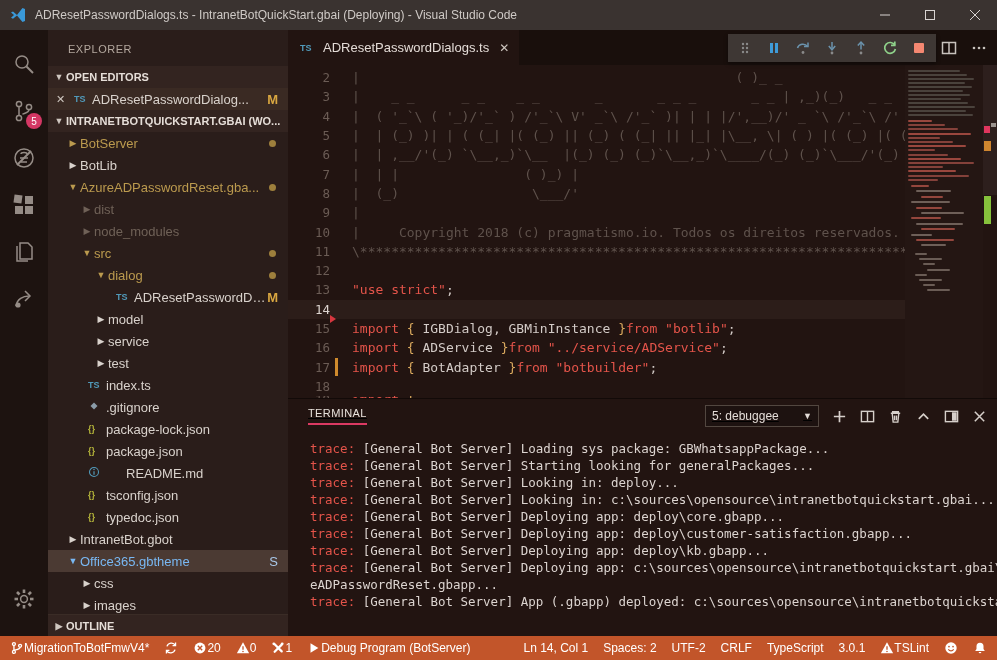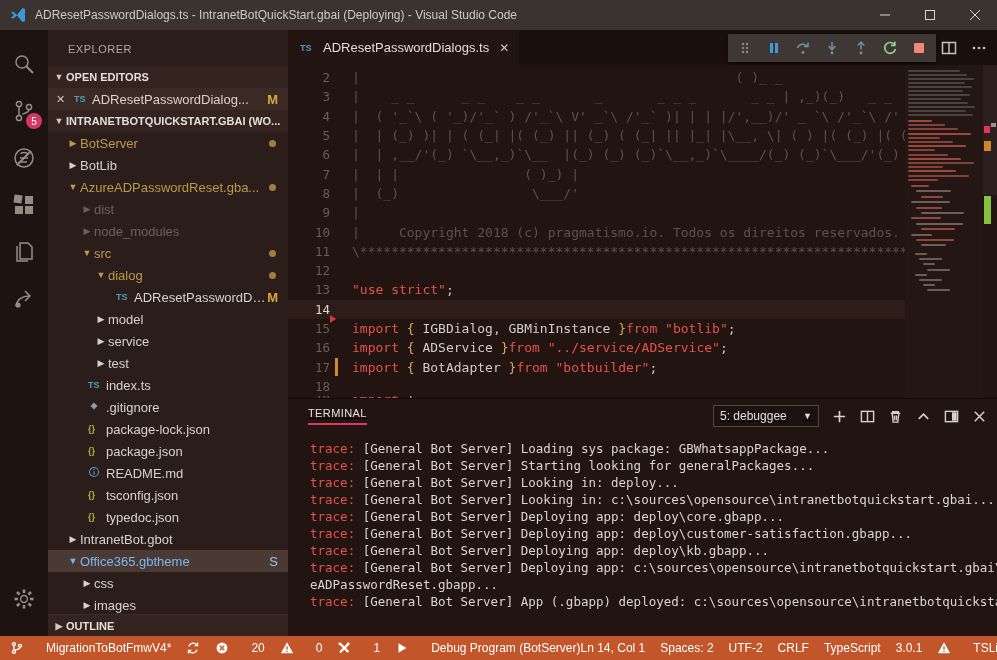--- a/index.html
+++ b/index.html
@@ -80,33 +80,33 @@
   .mm-bar { position:absolute; height:2px; border-radius:1px; }
   .ruler { position:absolute; top:0; right:0; width:14px; bottom:0; }
   .ruler .slider { position:absolute; top:0; left:0; right:0; height:130px; background:rgba(255,255,255,.05); }
   .mark { position:absolute; }
 
   
   .terminal { flex:0 0 238px; background:#221411; border-top:1px solid #120a08; display:flex; flex-direction:column; min-width:0; }
   .term-head { height:34px; display:flex; align-items:center; padding:0 10px 0 20px; flex:0 0 34px;text-decoration:underline; }
   .term-title { font-size:11px; color:#e8e2dc; letter-spacing:.4px; padding-bottom:4px; border-bottom:2px solid #dc3a63; }
   .term-right { margin-left:auto; display:flex; align-items:center; gap:13px; color:#d6cfca; }
-  .term-select { width:106px; height:22px; background:#1d1210; border:1px solid #524740; color:#e4ddd8; font-size:12px;
+  .term-select { width:114px; height:22px; background:#1d1210; border:1px solid #524740; color:#e4ddd8; font-size:12px;
                  display:flex; align-items:center; padding:0 6px; }
   .term-select .caret { margin-left:auto; font-size:9px; }
   .term-right svg { width:15px; height:15px; }
   .term-body { flex:1; overflow:hidden; font-family:"DejaVu Sans Mono", monospace; font-size:12.5px; padding:8px 0 0 22px; }
   .tl { height:17px; white-space:pre; color:#dcd4d0; }
   .tl .pre { color:#e4544a; }
 
   
   .statusbar { height:24px; background:#c2552a; flex:0 0 24px; display:flex; align-items:center; color:#fff; font-size:12px; padding:0 10px; }
   .sb-left, .sb-right { display:flex; align-items:center; gap:15px; }
   .sb-right { margin-left:auto; }
-  .sb-seg { display:flex; align-items:center; gap:22px; white-space:nowrap; }
+  .sb-seg { display:flex; align-items:center; gap:0; white-space:nowrap; }
   .sb-seg svg { width:14px; height:14px; }
 </style>
 </head>
 <body>
 
 <div class="window">
 
   <div class="titlebar">
     <svg class="logo" viewBox="0 0 16 16">
         <path d="M1 5.5l2-1 4 3.6L12.5 1 15 2v12l-2.5 1L7 8.6 3 11.7l-2-1 3-2.7z" fill="#3a99d8"></path>
@@ -271,21 +271,21 @@
             <span class="tr-label c-white">.gitignore</span>
           </div>
           <div class="tree-row" style="padding-left: 40px;">
             <span class="tr-icon ic-json">{}</span>
             <span class="tr-label c-white">package-lock.json</span>
           </div>
           <div class="tree-row" style="padding-left: 40px;">
             <span class="tr-icon ic-json">{}</span>
             <span class="tr-label c-white">package.json</span>
           </div>
-          <div class="tree-row" style="padding-left: 40px;">
+          <div class="tree-row" style="padding-left: 40px; gap: 20px;">
             <span class="tr-icon ic-info"><svg viewBox="0 0 16 16" style="width: 12px; height: 12px;">
                 <circle cx="8" cy="8" r="6" fill="none" stroke="#519aba" stroke-width="1.4"></circle>
                 <line x1="8" y1="7" x2="8" y2="11.5" stroke="#519aba" stroke-width="1.6"></line>
                 <circle cx="8" cy="4.6" r="1" fill="#519aba"></circle>
               </svg></span>
             <span class="tr-label c-white">README.md</span>
           </div>
           <div class="tree-row" style="padding-left: 40px;">
             <span class="tr-icon ic-json">{}</span>
             <span class="tr-label c-white">tsconfig.json</span>

